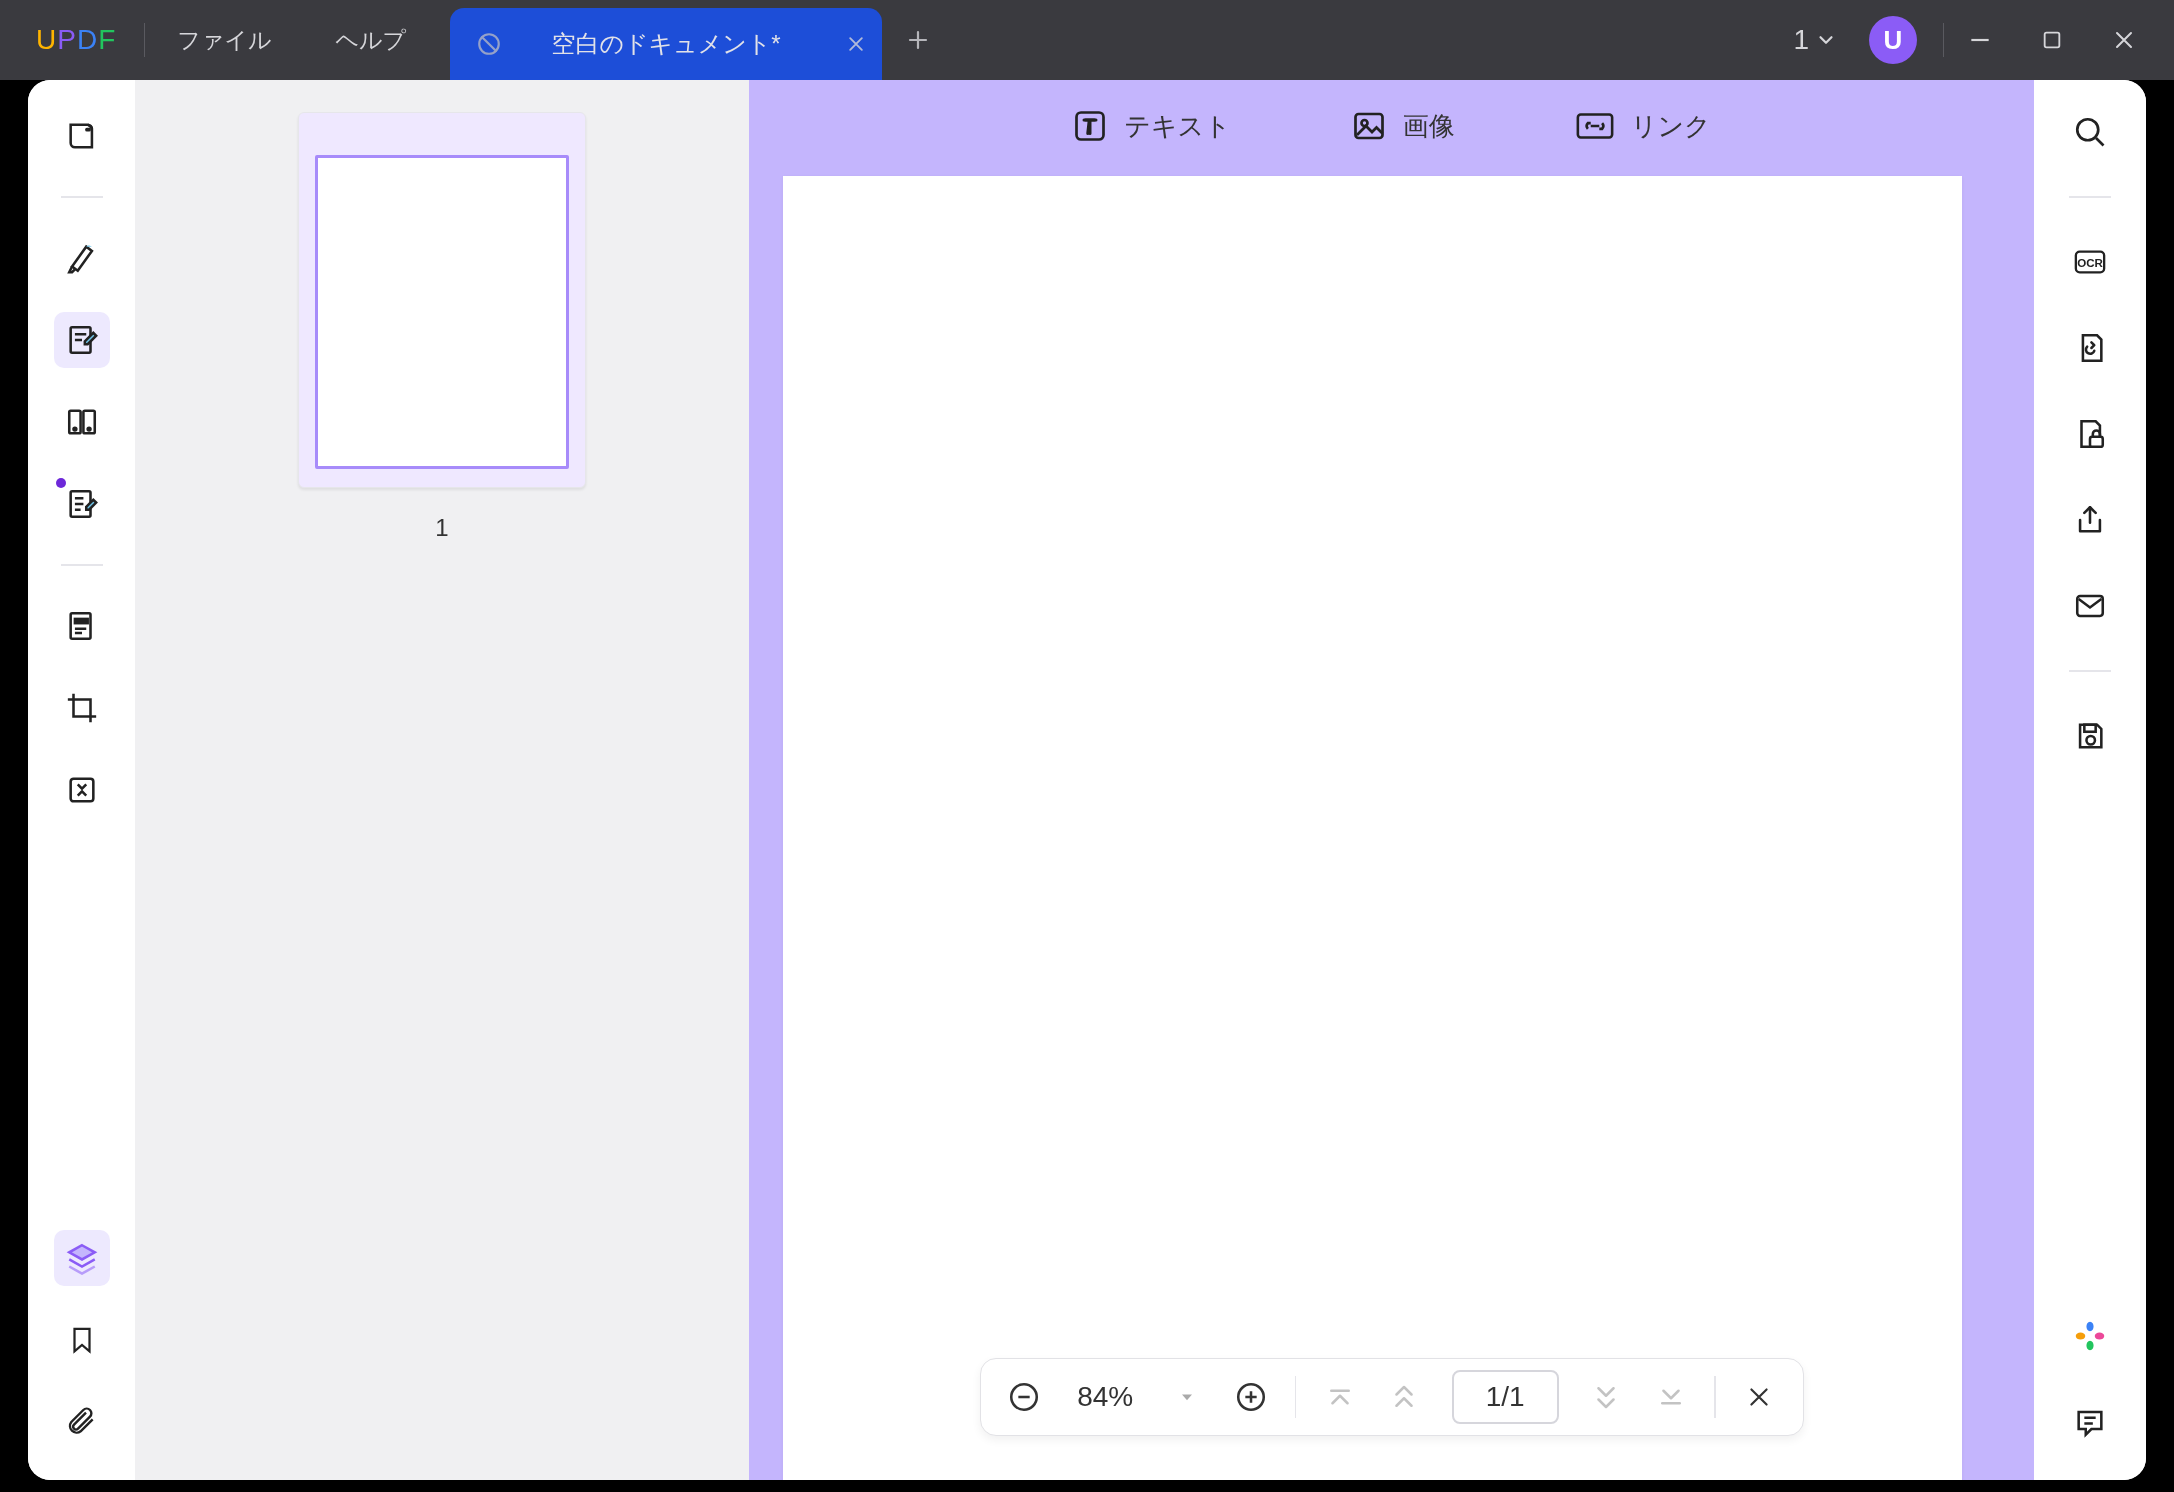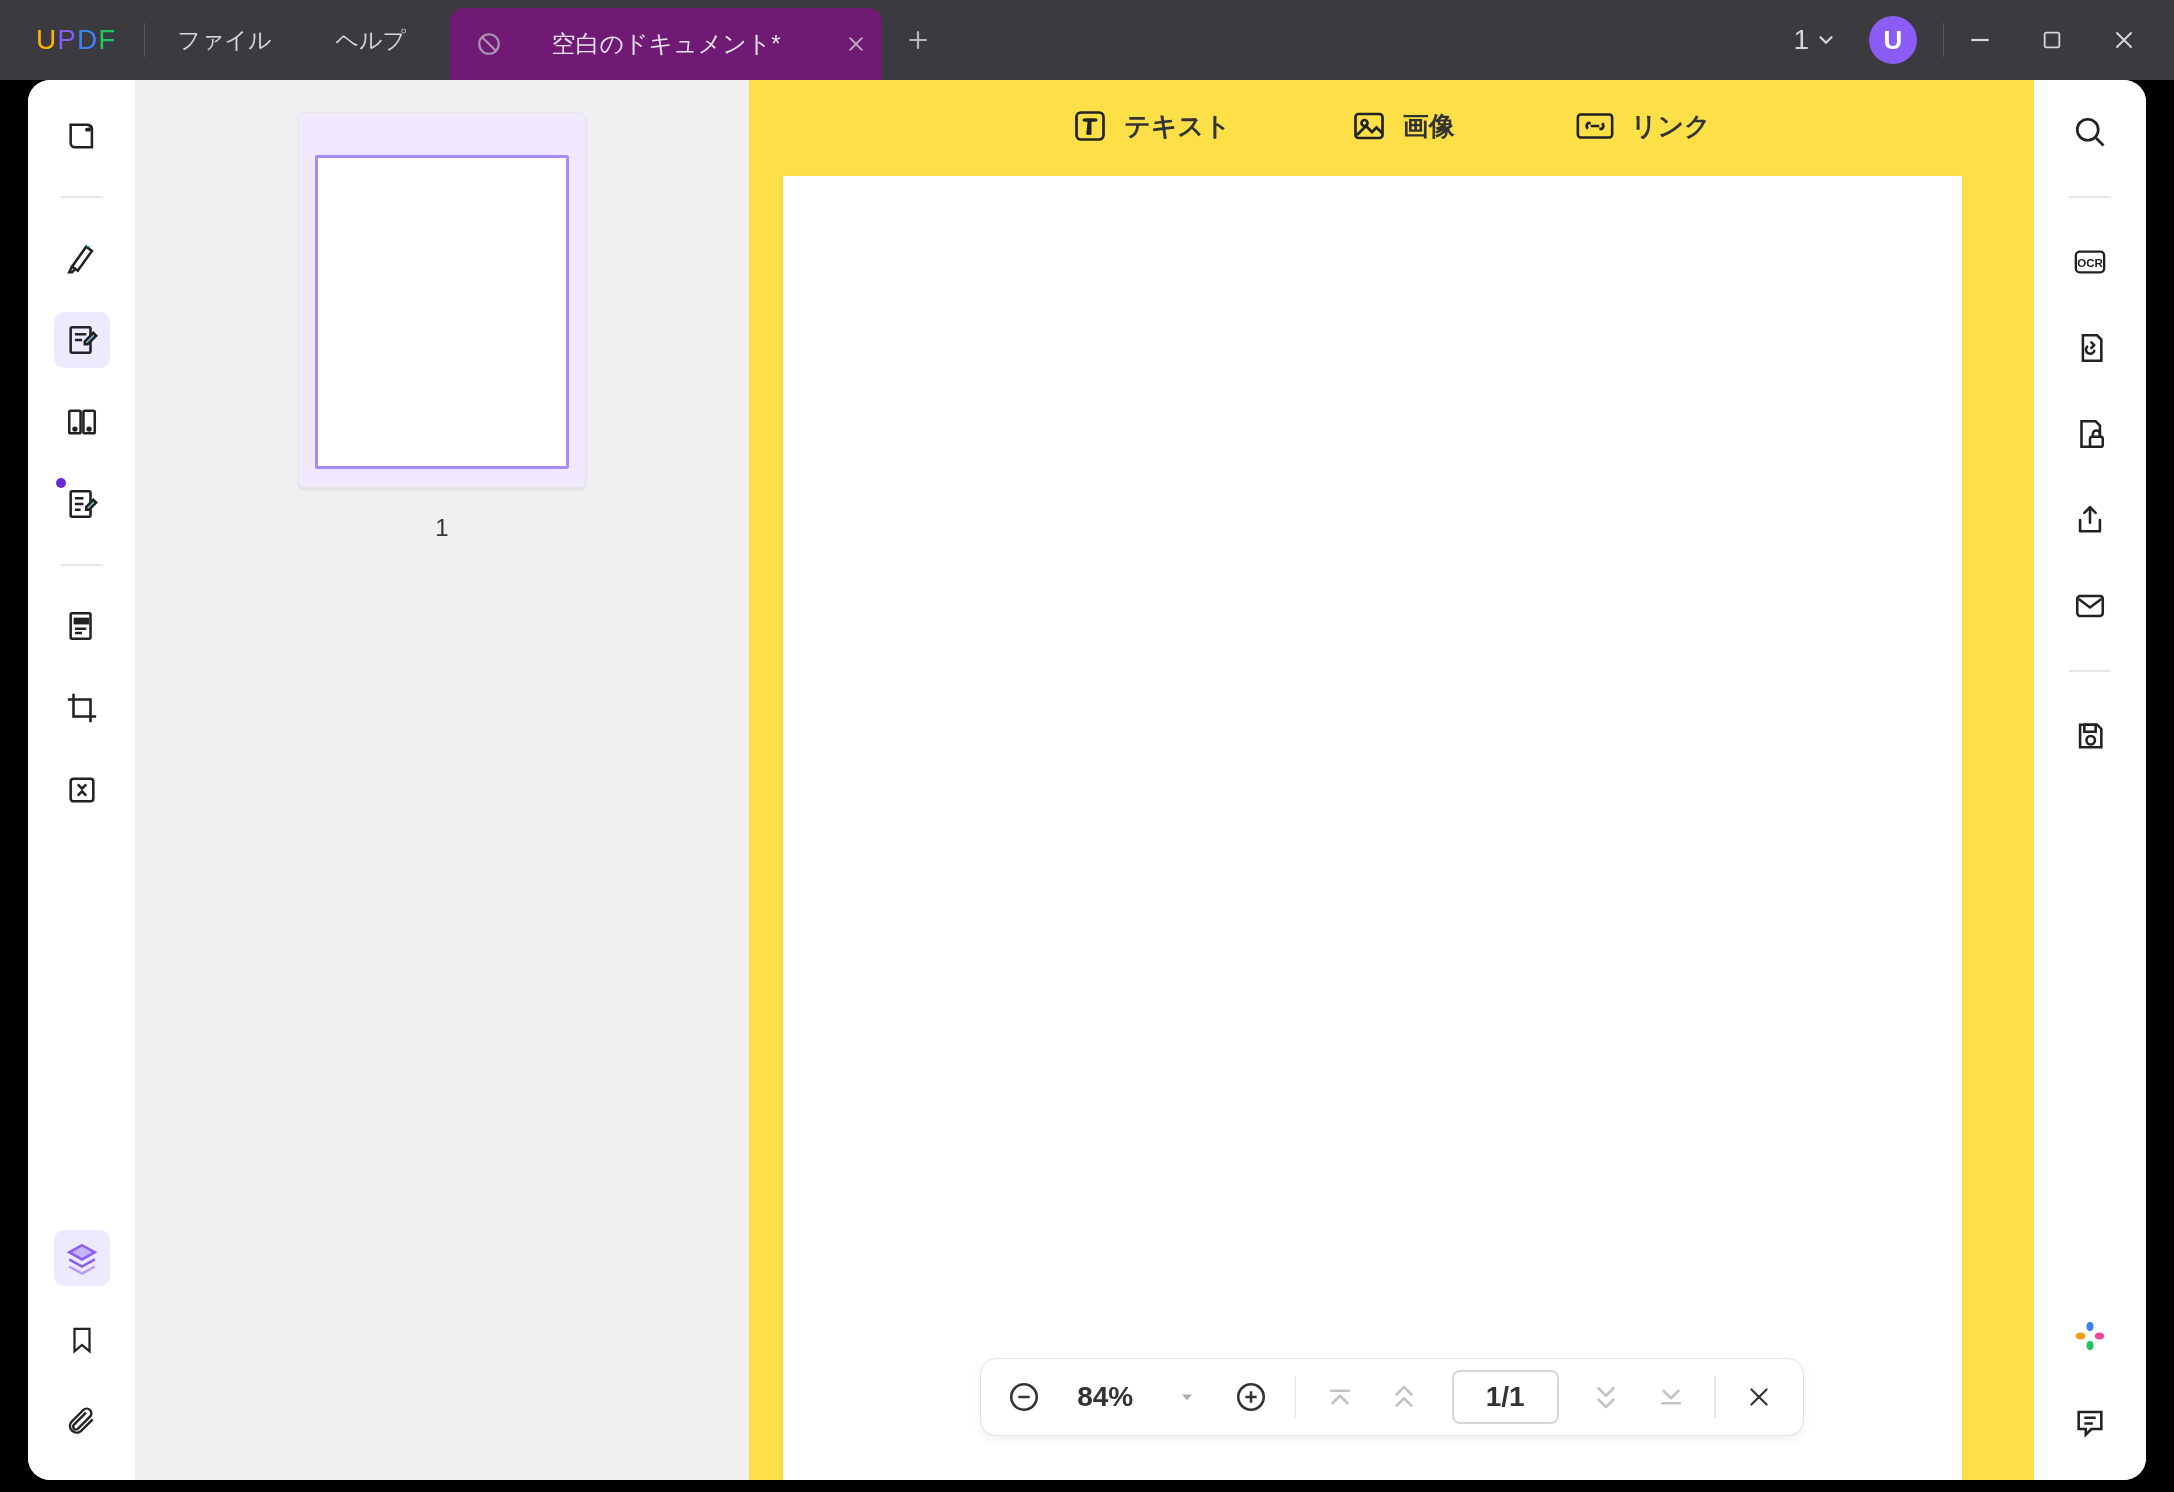--- a/index.html
+++ b/index.html
@@ -7,21 +7,21 @@
 
     .title-bar { height: 80px; background: #3a3a3f; display: flex; align-items: center; color: #d6d6da; }
     .logo { margin: 0 28px 0 36px; font-size: 28px; font-weight: 400; letter-spacing: 1px; }
     .logo .u1 { color: #ffb400; }
     .logo .u2 { color: #8a5cf6; }
     .logo .u3 { color: #3b82f6; }
     .logo .u4 { color: #22c55e; }
     .tb-sep { width: 1px; height: 34px; background: #5a5a60; }
     .menu-item { padding: 0 32px; font-size: 23px; cursor: pointer; }
 
-    .tab { width: 432px; height: 72px; background: #701a75; border-radius: 14px 14px 0 0; display: flex; align-items: center; margin-top: 8px; margin-left: 12px; }
+    .tab { width: 432px; height: 72px; background: #1d4ed8; border-radius: 14px 14px 0 0; display: flex; align-items: center; margin-top: 8px; margin-left: 12px; }
     .tab .tab-ic { width: 26px; height: 26px; margin-left: 26px; opacity: .75; }
     .tab .tab-title { flex: 1; text-align: center; font-size: 24px; color: #e2e2e8; }
     .tab .tab-close { width: 52px; display: flex; align-items: center; justify-content: center; cursor: pointer; opacity: .8; }
     .new-tab { width: 56px; display: flex; align-items: center; justify-content: center; cursor: pointer; margin-left: 8px; opacity: .8; }
 
     .tb-right { margin-left: auto; display: flex; align-items: center; padding-right: 14px; }
     .docnum { font-size: 28px; padding: 0 6px; display: flex; align-items: center; gap: 6px; cursor: pointer; }
     .avatar { width: 48px; height: 48px; border-radius: 50%; background: #8b5cf6; color: #fff; display: flex; align-items: center; justify-content: center; font-size: 26px; font-weight: 600; margin: 0 26px; cursor: pointer; }
     .win-btn { width: 72px; height: 64px; display: flex; align-items: center; justify-content: center; cursor: pointer; }
 
@@ -33,21 +33,21 @@
     .left-rail .tool.layers { background: #ede9fe; }
     .rail-sep { width: 42px; height: 2px; background: #e5e5ea; margin: 6px 0; }
     .active-dot { position: absolute; width: 10px; height: 10px; border-radius: 50%; background: #6d28d9; left: 28px; top: 398px; }
     .rail-bottom { margin-top: auto; display: flex; flex-direction: column; align-items: center; gap: 26px; padding-bottom: 30px; }
 
     .thumb-panel { width: 614px; background: #f0f0f2; padding: 32px 32px; overflow: auto; }
     .thumb { width: 288px; margin: 0 auto; background: #efe8ff; border-radius: 6px; padding: 42px 16px 18px; border: 1px solid #e6e6ea; box-shadow: 0 2px 3px rgba(0,0,0,.08); }
     .thumb-page { width: 100%; height: 314px; background: #fff; border: 3px solid #a78bfa; border-radius: 2px; }
     .thumb-num { text-align: center; margin-top: 26px; font-size: 24px; color: #333; }
 
-    .center { flex: 1; background: #fde047; position: relative; display: flex; flex-direction: column; font-weight: bold; }
+    .center { flex: 1; background: #c4b5fd; position: relative; display: flex; flex-direction: column; }
     .edit-bar { height: 92px; display: flex; align-items: center; justify-content: center; gap: 120px; }
     .eb-item { display: flex; align-items: center; gap: 16px; cursor: pointer; font-size: 26px; color: #333; }
     .canvas-wrap { flex: 1; position: relative; overflow: hidden; }
     .canvas-page { position: absolute; left: 34px; right: 72px; top: 4px; bottom: -60px; background: #fff; box-shadow: 0 1px 4px rgba(0,0,0,.05); }
 
     .right-rail { width: 112px; background: #fff; display: flex; flex-direction: column; align-items: center; padding-top: 24px; gap: 30px; }
     .right-rail .rtool { width: 56px; height: 56px; display: flex; align-items: center; justify-content: center; cursor: pointer; }
     .right-rail .rail-bottom { margin-top: auto; padding-bottom: 30px; gap: 30px; }
 
     .zoom-bar { position: absolute; bottom: 44px; left: 50%; transform: translateX(-50%); height: 78px; width: 824px; background: #fff; border: 1px solid #e2e2e6; border-radius: 16px; box-shadow: 0 4px 10px rgba(0,0,0,.06); display: flex; align-items: center; padding: 0 22px; gap: 22px; }

